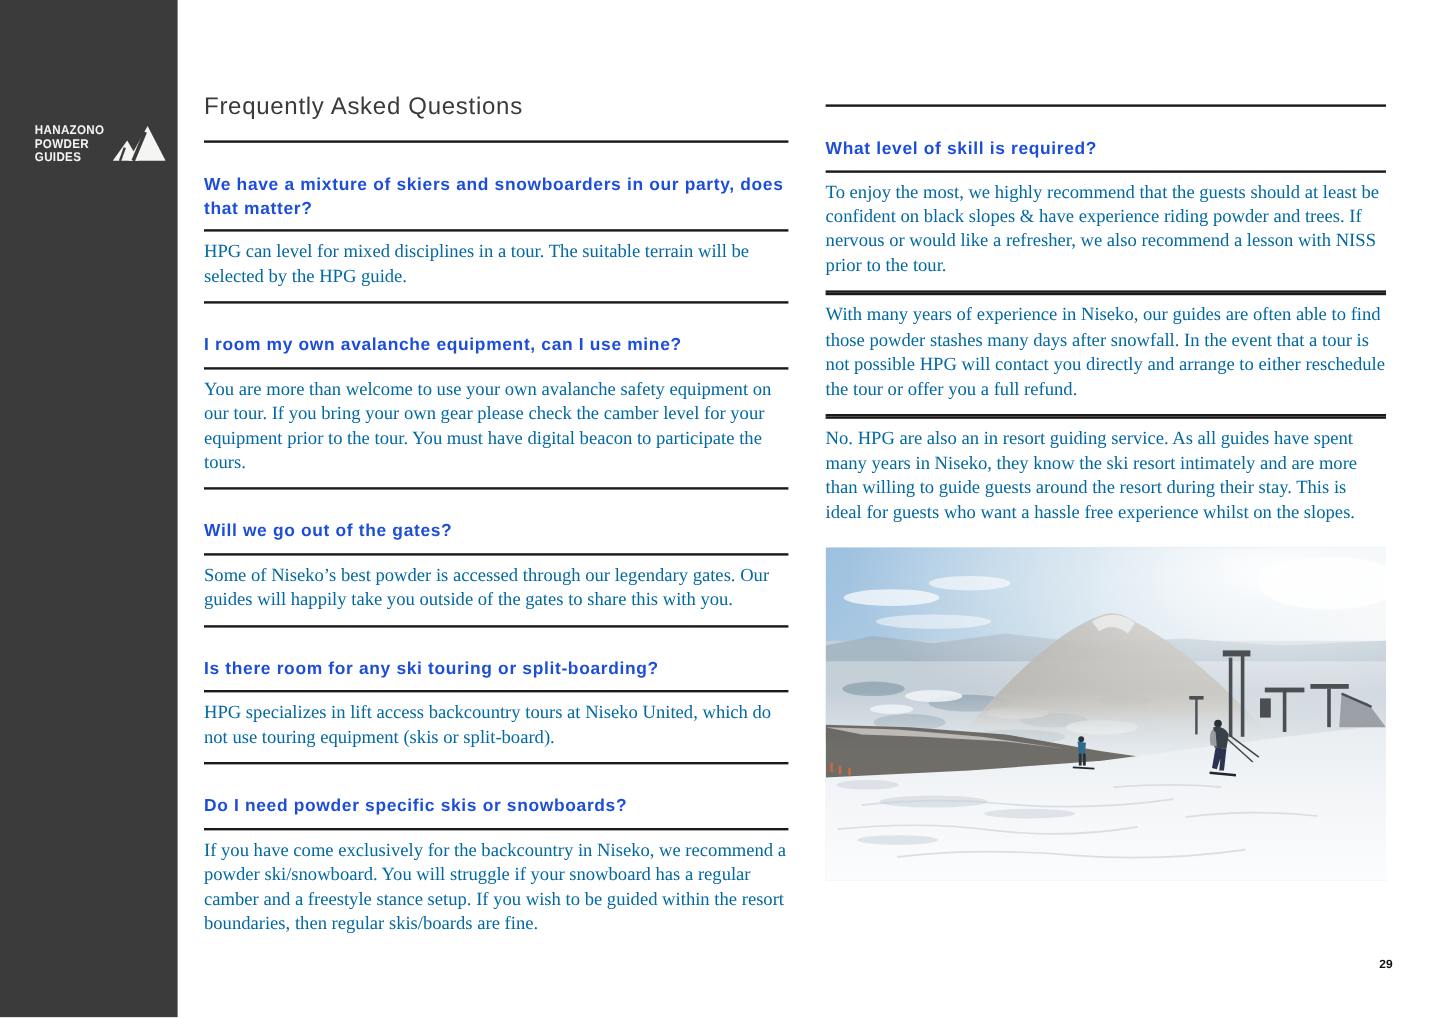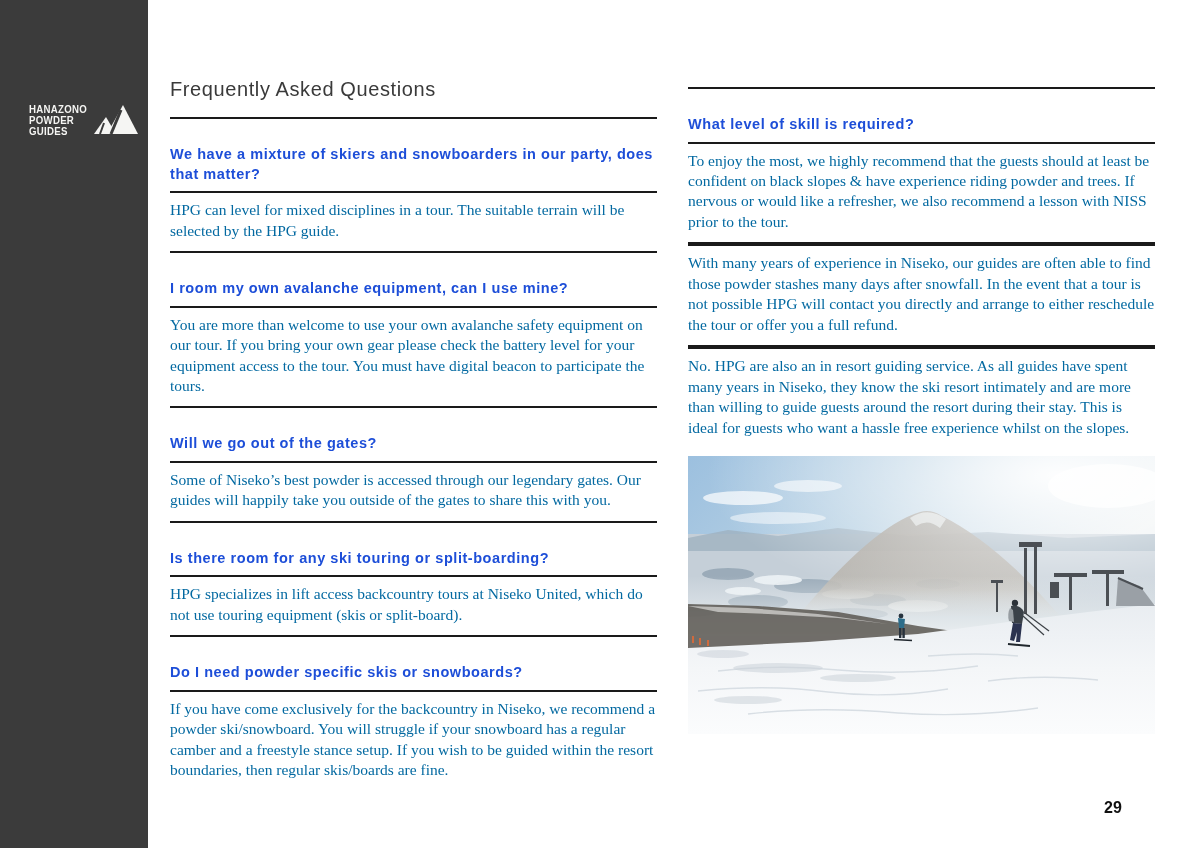--- a/index.html
+++ b/index.html
@@ -20,22 +20,22 @@
   .col-left .rule.first{margin-top:16px;}
   .col-right .rule.first{margin-top:87px;}
   .faq-q{margin:0;padding:26px 0 7px;font-size:14.5px;font-weight:700;letter-spacing:.55px;
          line-height:1.35;color:#1d4ed8;}
   .faq-a{margin:0;padding:7px 0 10px;font-family:"Liberation Serif",serif;font-size:15.5px;
          line-height:1.32;color:#0369a1;}
   
   .photo{margin:8px 0 0 0;width:467px;height:278px;overflow:hidden;background:#e9eef2;}
   .photo svg{display:block;}
   
-  .pageno{position:absolute;left:1090px;top:799px;width:46px;text-align:center;
-          font-size:16px;font-weight:700;color:#111;}
+  .pageno{position:absolute;left:1132px;top:799px;width:46px;text-align:center;
+          font-size:10px;font-weight:700;color:#111;}
 </style>
 </head>
 <body>
 
 <div class="page">
 
   <aside class="sidebar">
     <div class="logo">
       <div class="logo-text">
         <div>HANAZONO</div>
@@ -55,21 +55,21 @@
     <h1 class="doc-title">Frequently Asked Questions</h1>
 
     <hr class="rule first">
     <h2 class="faq-q">We have a mixture of skiers and snowboarders in our party, does that matter?</h2>
     <hr class="rule">
     <p class="faq-a">HPG can level for mixed disciplines in a tour. The suitable terrain will be selected by the HPG guide.</p>
 
     <hr class="rule">
     <h2 class="faq-q">I room my own avalanche equipment, can I use mine?</h2>
     <hr class="rule">
-    <p class="faq-a">You are more than welcome to use your own avalanche safety equipment on our tour. If you bring your own gear please check the battery level for your equipment access to the tour. You must have digital beacon to participate the tours.</p>
+    <p class="faq-a">You are more than welcome to use your own avalanche safety equipment on our tour. If you bring your own gear please check the camber level for your equipment prior to the tour. You must have digital beacon to participate the tours.</p>
 
     <hr class="rule">
     <h2 class="faq-q">Will we go out of the gates?</h2>
     <hr class="rule">
     <p class="faq-a">Some of Niseko’s best powder is accessed through our legendary gates. Our guides will happily take you outside of the gates to share this with you.</p>
 
     <hr class="rule">
     <h2 class="faq-q">Is there room for any ski touring or split-boarding?</h2>
     <hr class="rule">
     <p class="faq-a">HPG specializes in lift access backcountry tours at Niseko United, which do not use touring equipment (skis or split-board).</p>

